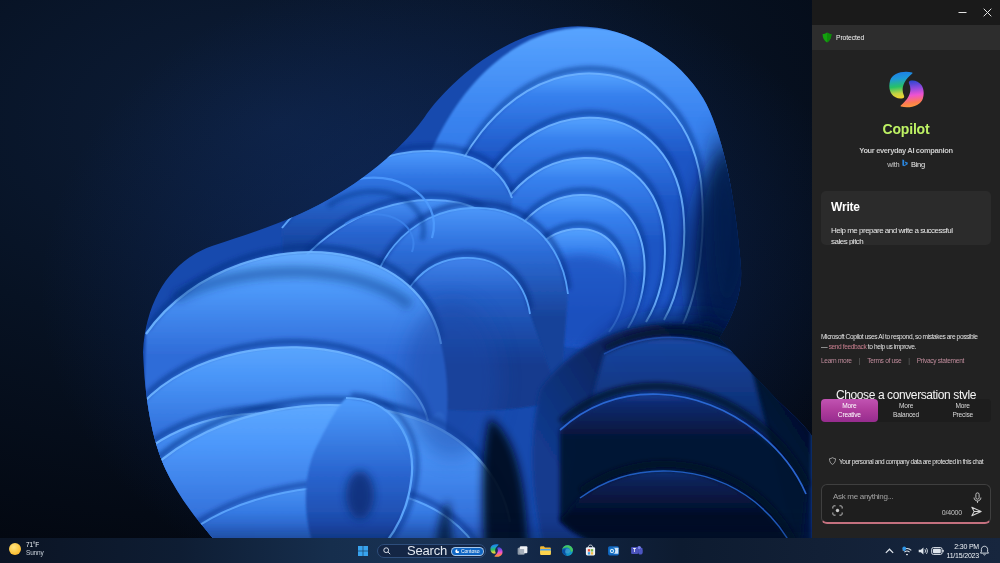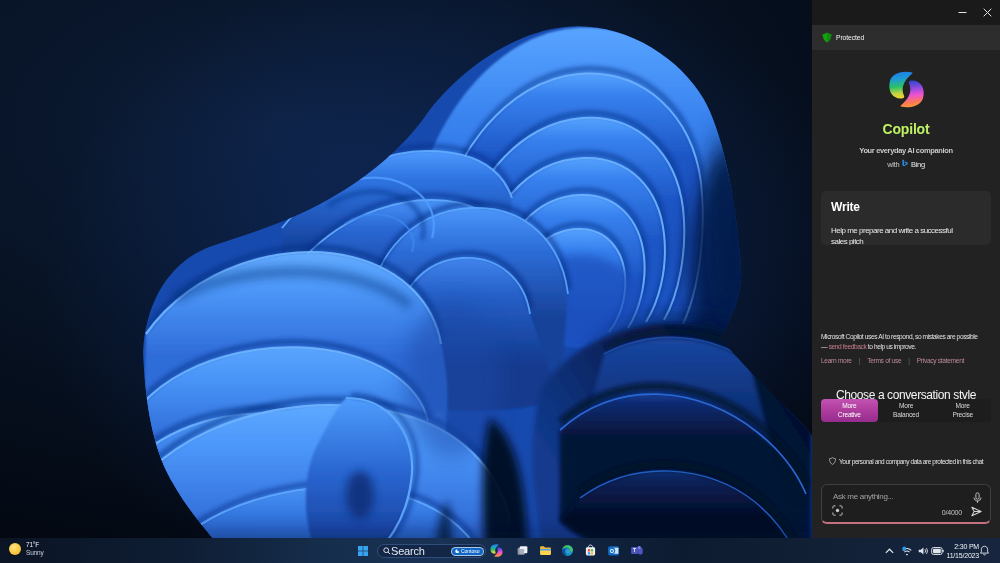--- a/index.html
+++ b/index.html
@@ -9,21 +9,21 @@
   
   #taskbar{position:absolute;left:0;top:538px;width:1000px;height:25px;
     background:linear-gradient(90deg,#0b1424 0%,#0e1d33 18%,#162e4d 33%,#193254 44%,#122645 55%,#0d1b30 68%,#122036 82%,#17263e 100%);}
   #weather{position:absolute;left:9px;top:3px;display:flex;align-items:center;}
   #sun{width:12px;height:12px;border-radius:50%;background:radial-gradient(circle at 40% 35%,#ffe480,#fcc43b 60%,#f0a22b);}
   #wtxt{margin-left:5px;color:#eef2f7;font-size:6.5px;letter-spacing:-0.2px;line-height:8px;}
   #wtxt .l2{color:#c9d1da;}
   #start{position:absolute;left:357px;top:6.5px;}
   #searchpill{position:absolute;left:377px;top:6px;width:109px;height:13.5px;border-radius:7px;
     background:#142645;border:1px solid #2e4e7c;display:flex;align-items:center;}
-  #searchpill .stxt{color:#e3e9f1;font-size:11px;letter-spacing:-0.2px;margin-left:0;}
+  #searchpill .stxt{color:#e3e9f1;font-size:13px;letter-spacing:-0.2px;margin-left:16px;}
   #contoso{position:absolute;right:1.5px;top:1.5px;height:9px;border-radius:4.5px;background:#0f66c4;border:0.5px solid rgba(220,235,250,0.75);
     color:#fff;font-size:5px;display:flex;align-items:center;padding:0 3px;}
   .ticon{position:absolute;top:6px;width:13px;height:13px;}
   #clock{position:absolute;right:21px;top:3.5px;text-align:right;color:#eef2f7;font-size:7px;letter-spacing:-0.2px;line-height:9px;}
   
   #sidebar{position:absolute;left:812px;top:0;width:188px;height:538px;background:#222222;}
   #sb-title{position:absolute;left:0;top:0;width:188px;height:25px;background:#1a1a1a;}
   #sb-prot{position:absolute;left:0;top:25px;width:188px;height:25px;background:#2d2d2d;display:flex;align-items:center;}
   #sb-prot span{color:#f2f2f2;font-size:6.8px;letter-spacing:-0.1px;margin-left:4px;}
   #copilot-logo{position:absolute;left:76px;top:71px;}

